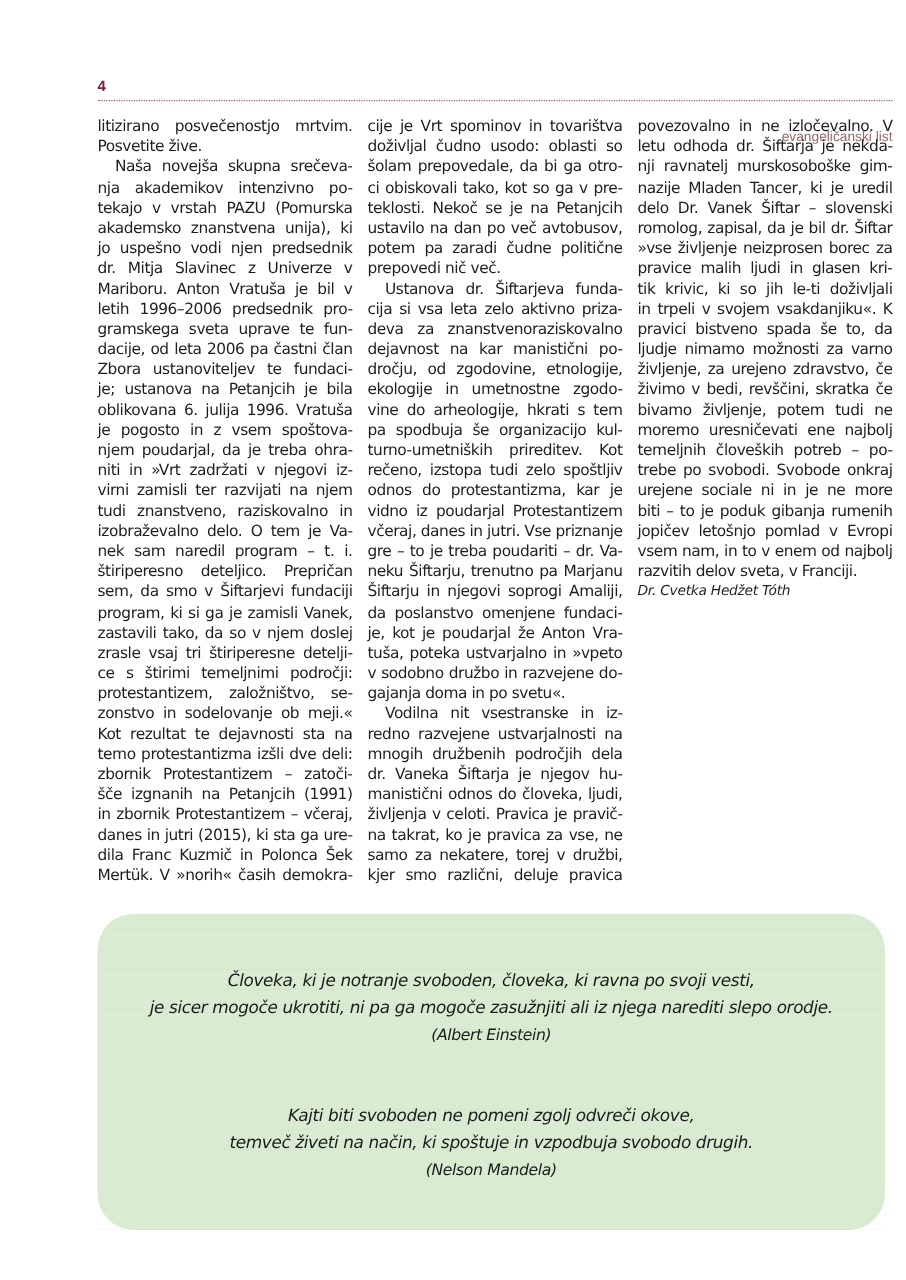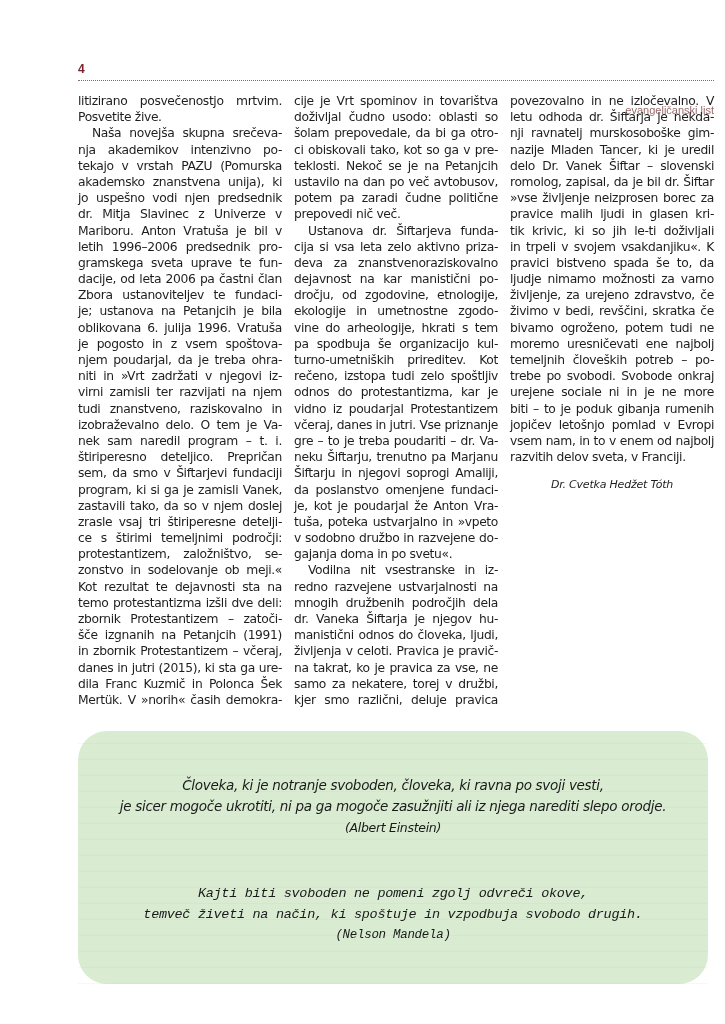--- a/index.html
+++ b/index.html
@@ -12,30 +12,30 @@
   .pub-name { position: absolute; right: 0; top: 2px; font-size: 11px; color: #9a6a6a;
               font-family: "Liberation Sans", sans-serif; margin-top: 40px; }
   .col { position: absolute; top: 93px; width: 204px; font-size: 12.3px; line-height: 16.2px;
          font-family: "DejaVu Sans", sans-serif; letter-spacing: -0.35px; }
   .col1 { left: 78px; }
   .col2 { left: 294px; }
   .col3 { left: 510px; }
   .line { display: block; white-space: nowrap; text-align: justify; text-align-last: justify; height: 16.2px; overflow: visible; }
   .line.last { text-align-last: left; }
   .line.indent { padding-left: 14px; }
-  .author { display: block; text-align: center; font-style: italic; font-size: 11px; margin-top: 12px;
+  .author { display: block; text-align: left; font-style: italic; font-size: 11px; margin-top: 0;
             font-family: "DejaVu Sans", sans-serif; letter-spacing: -0.2px; }
   .quote-box { position: absolute; left: 78px; top: 731px; width: 630px; height: 253px;
                background: #d9ecd2; border-radius: 29px; }
   .quote-box::before { content: ""; position: absolute; inset: 0;
                background: repeating-linear-gradient(0deg, rgba(160,190,150,0.10) 0 1px, transparent 1px 16px); }
   .quote { position: absolute; left: 0; width: 100%; text-align: center; font-style: italic;
            font-family: "DejaVu Sans", sans-serif; font-size: 13.5px; line-height: 21px; color: #1a1a1a; letter-spacing: -0.3px; }
   .q1 { top: 44px; }
-  .q2 { top: 152px; font-family: Liberation Mono, monospace; }
+  .q2 { top: 152px; }
   .quote .src { font-size: 12.5px; }
 </style>
 </head>
 <body>
 
 <div class="header">
   <span class="page-num">4</span>
   <span class="pub-name">evangeličanski list</span>
 </div>
 
@@ -127,21 +127,21 @@
     <span class="line">delo Dr. Vanek Šiftar – slovenski</span>
     <span class="line">romolog, zapisal, da je bil dr. Šiftar</span>
     <span class="line">»vse življenje neizprosen borec za</span>
     <span class="line">pravice malih ljudi in glasen kri-</span>
     <span class="line">tik krivic, ki so jih le-ti doživljali</span>
     <span class="line">in trpeli v svojem vsakdanjiku«. K</span>
     <span class="line">pravici bistveno spada še to, da</span>
     <span class="line">ljudje nimamo možnosti za varno</span>
     <span class="line">življenje, za urejeno zdravstvo, če</span>
     <span class="line">živimo v bedi, revščini, skratka če</span>
-    <span class="line">bivamo ogroženo, potem tudi ne</span>
+    <span class="line">bivamo življenje, potem tudi ne</span>
     <span class="line">moremo uresničevati ene najbolj</span>
     <span class="line">temeljnih človeških potreb – po-</span>
     <span class="line">trebe po svobodi. Svobode onkraj</span>
     <span class="line">urejene sociale ni in je ne more</span>
     <span class="line">biti – to je poduk gibanja rumenih</span>
     <span class="line">jopičev letošnjo pomlad v Evropi</span>
     <span class="line">vsem nam, in to v enem od najbolj</span>
     <span class="line last">razvitih delov sveta, v Franciji.</span>
     <span class="author">Dr. Cvetka Hedžet Tóth</span>
   </div>

